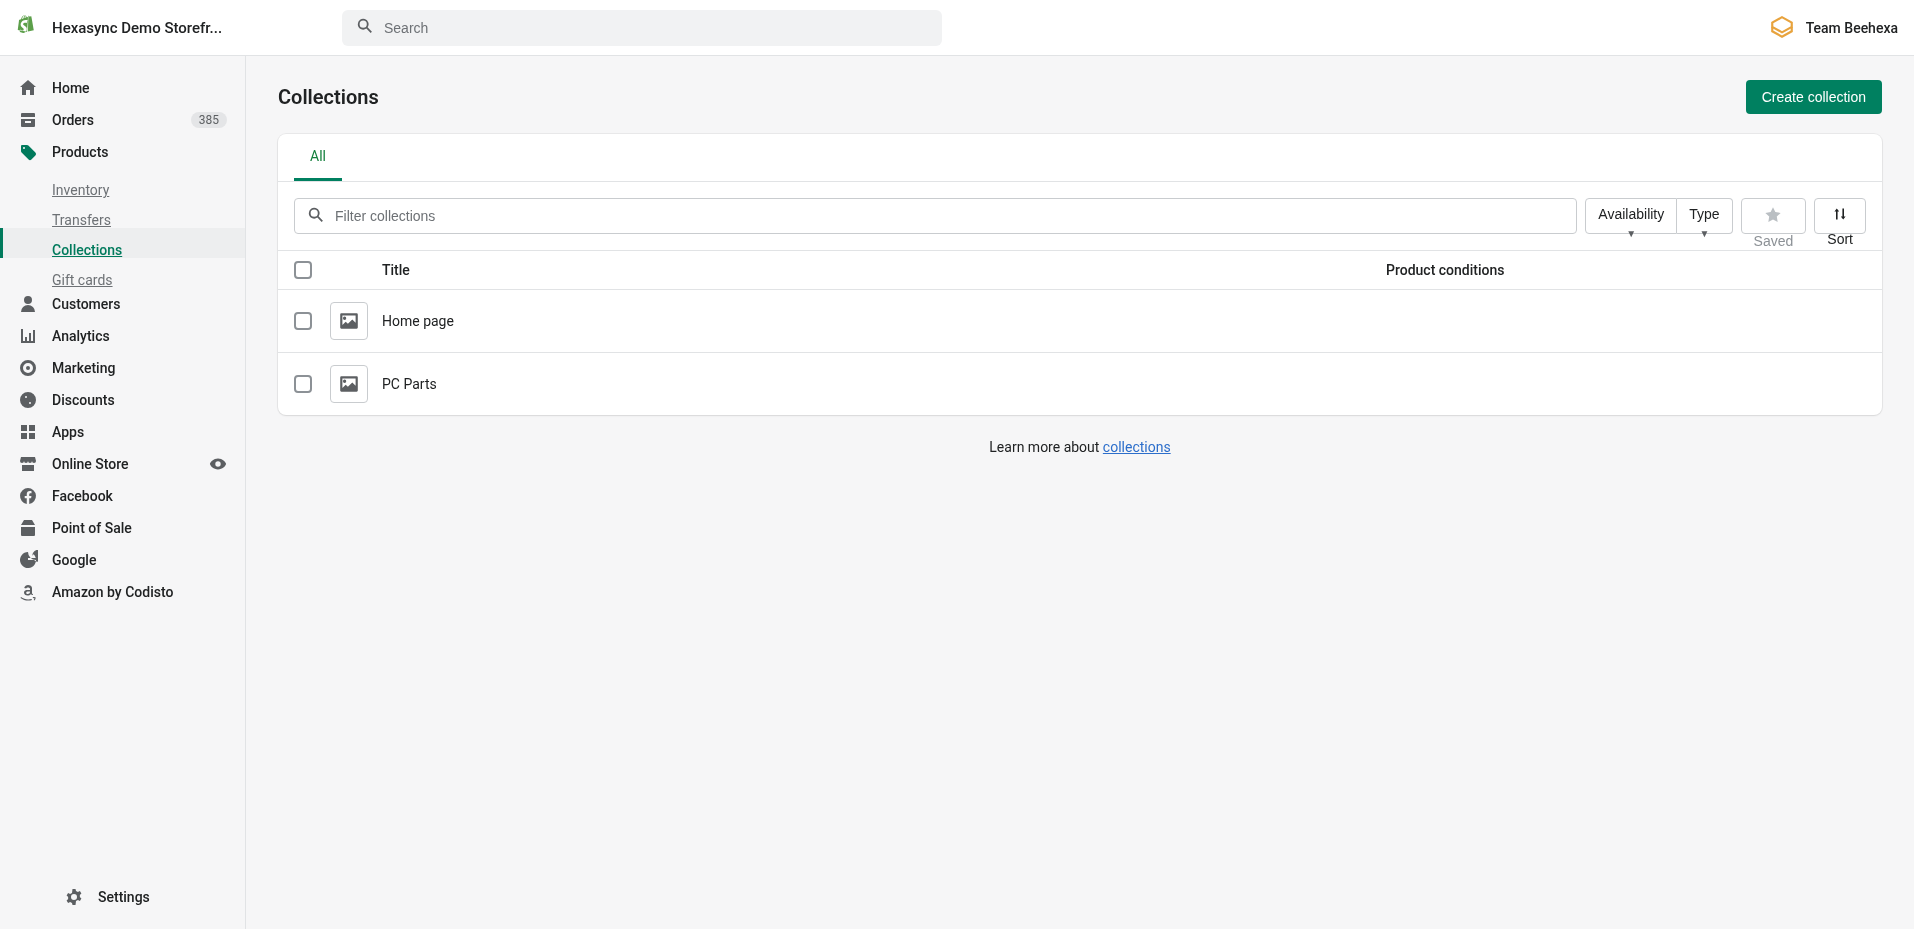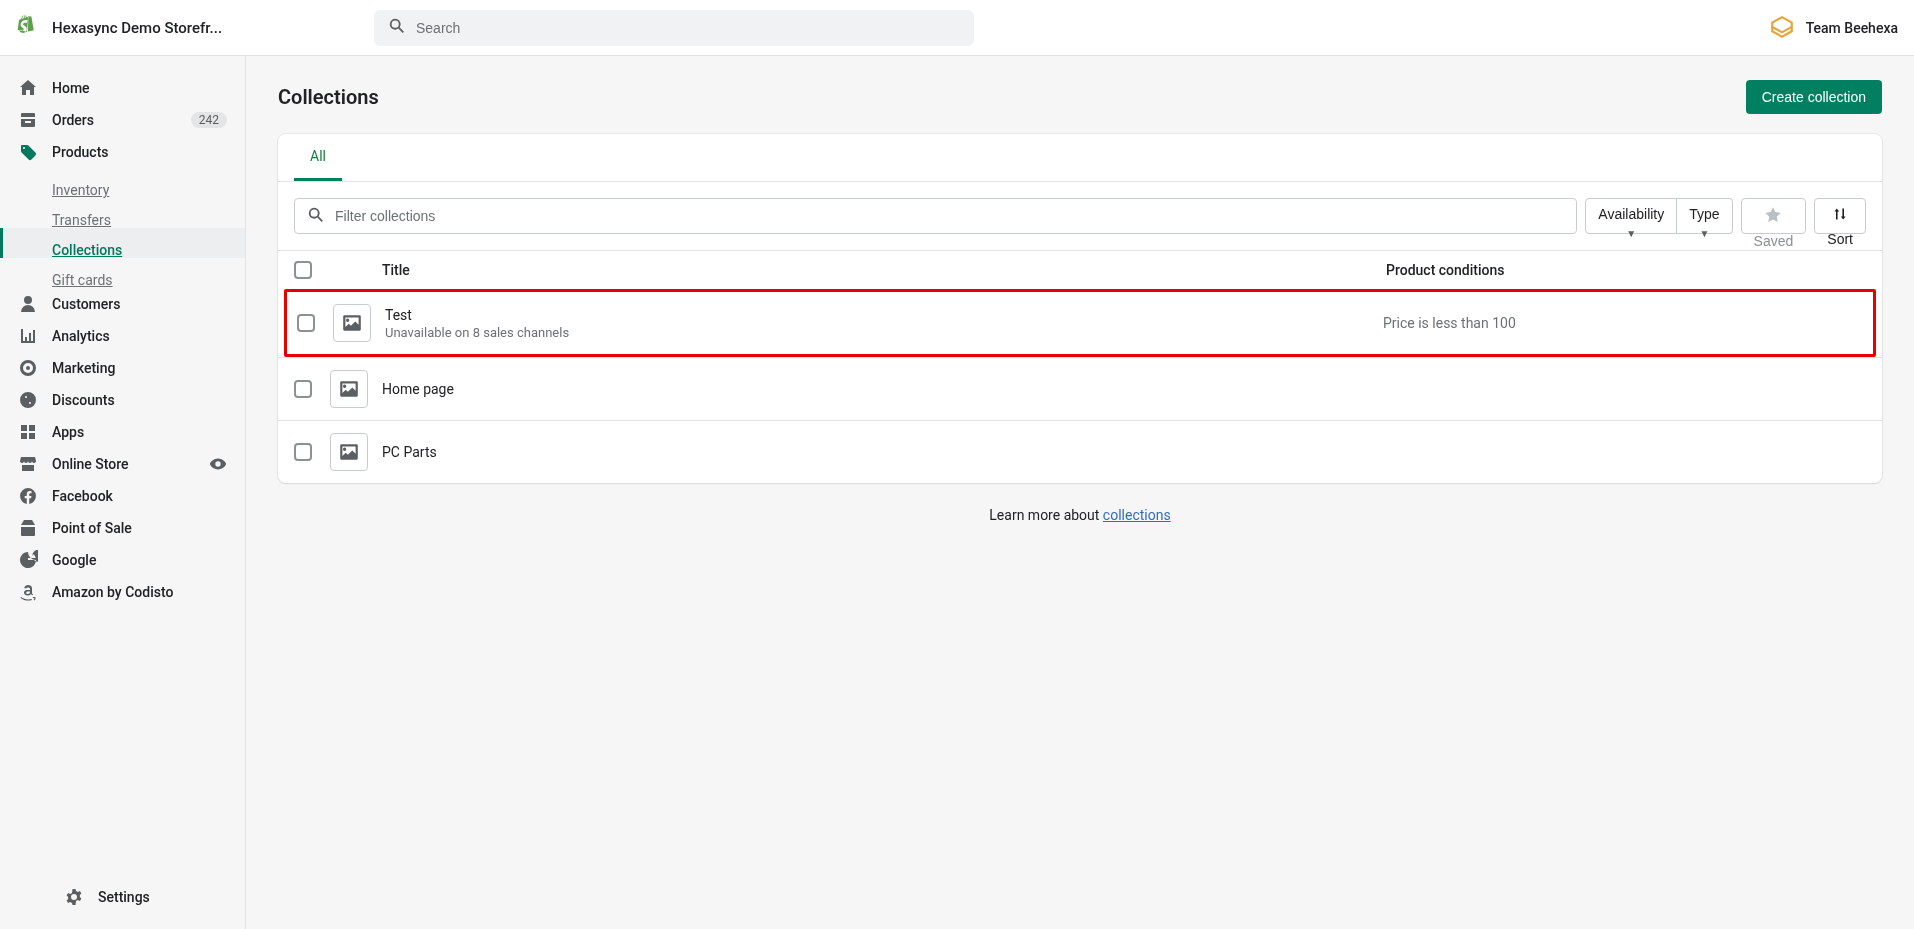--- a/index.html
+++ b/index.html
@@ -3,21 +3,21 @@
   <meta charset="utf-8">
   <style>
     * { margin: 0; padding: 0; box-sizing: border-box; }
     body { font-family: -apple-system, BlinkMacSystemFont, "Segoe UI", Roboto, sans-serif; background: #f6f6f7; color: #202223; font-size: 14px; }
     
     
     .topbar { height: 56px; background: #fff; border-bottom: 1px solid #e1e3e5; display: flex; align-items: center; padding: 0 16px; gap: 16px; }
     .topbar-left { display: flex; align-items: center; gap: 12px; min-width: 230px; }
     .shopify-logo { width: 24px; height: 24px; color: #5c9f4a; }
     .store-name { font-weight: 500; font-size: 15px; color: #202223; white-space: nowrap; overflow: hidden; text-overflow: ellipsis; }
-    .search-wrap { flex: 0 0 600px; margin-left: 112px; }
+    .search-wrap { flex: 0 0 600px; margin-left: 80px; }
     .search-box { display: flex; align-items: center; gap: 10px; background: #f1f2f3; border-radius: 6px; padding: 8px 14px; height: 36px; }
     .search-box input { border: none; background: transparent; outline: none; flex: 1; font-size: 14px; color: #6d7175; }
     .search-box input::placeholder { color: #6d7175; }
     .topbar-right { margin-left: auto; display: flex; align-items: center; gap: 10px; }
     .team-badge { width: 28px; height: 28px; border-radius: 6px; display: flex; align-items: center; justify-content: center; color: #e8a33d; }
     .team-name { font-weight: 500; font-size: 14px; }
     
     
     .layout { display: flex; height: calc(100vh - 56px); }
     .sidebar { width: 246px; background: #f6f6f7; border-right: 1px solid #e1e3e5; padding: 16px 0; overflow-y: auto; display: flex; flex-direction: column; }
@@ -117,21 +117,21 @@
       <span class="icon"><svg class="icon-svg" viewBox="0 0 20 20" fill="currentColor">
             <path d="M10 2l8 7h-2v8h-4v-5H8v5H4v-8H2l8-7z"></path>
           </svg></span>
       <span>Home</span>
     </div>
     <div class="nav-item">
       <span class="icon"><svg class="icon-svg" viewBox="0 0 20 20" fill="currentColor">
             <path d="M4 3h12a1 1 0 011 1v3H3V4a1 1 0 011-1zm-1 6h14v7a1 1 0 01-1 1H4a1 1 0 01-1-1V9zm4 2v2h6v-2H7z"></path>
           </svg></span>
       <span>Orders</span>
-      <span class="badge">242</span>
+      <span class="badge">385</span>
     </div>
     <div class="nav-item selected-parent">
       <span class="icon"><svg class="icon-svg" viewBox="0 0 20 20" fill="currentColor">
             <path d="M2 3l7 .01a2 2 0 011.4.58l7 7a2 2 0 010 2.83l-4 4a2 2 0 01-2.83 0l-7-7A2 2 0 013 9V4a1 1 0 011-1H2zm3 3a1 1 0 102 0 1 1 0 00-2 0z"></path>
           </svg></span>
       <span>Products</span>
     </div>
     <div class="nav-sub">
         <span>Inventory</span>
       </div>
@@ -264,37 +264,20 @@
       <div class="table-header">
         <div class="col-check">
             <div class="checkbox"></div>
           </div>
         <div class="col-thumb"></div>
         <div class="col-title">Title</div>
         <div class="col-cond">Product conditions</div>
       </div>
 
       <div id="rows-container">
-          <div class="row highlight">
-    <div class="col-check">
-              <div class="checkbox"></div>
-            </div>
-    <div class="col-thumb">
-      <div class="thumb">
-        <svg width="22" height="22" viewBox="0 0 20 20" fill="currentColor">
-                  <path d="M3 3h14a1 1 0 011 1v12a1 1 0 01-1 1H3a1 1 0 01-1-1V4a1 1 0 011-1zm1 2v8.6l3-3 2 2 4-4 3 3V5H4zm2 1a1.5 1.5 0 110 3 1.5 1.5 0 010-3z"></path>
-                </svg>
-      </div>
-    </div>
-    <div class="col-title">
-      <div class="row-title">Test</div>
-      <div class="row-sub">Unavailable on 8 sales channels</div>
-    </div>
-    <div class="col-cond row-cond">Price is less than 100</div>
-  </div>
           <div class="row">
     <div class="col-check">
               <div class="checkbox"></div>
             </div>
     <div class="col-thumb">
       <div class="thumb">
         <svg width="22" height="22" viewBox="0 0 20 20" fill="currentColor">
                   <path d="M3 3h14a1 1 0 011 1v12a1 1 0 01-1 1H3a1 1 0 01-1-1V4a1 1 0 011-1zm1 2v8.6l3-3 2 2 4-4 3 3V5H4zm2 1a1.5 1.5 0 110 3 1.5 1.5 0 010-3z"></path>
                 </svg>
       </div>

